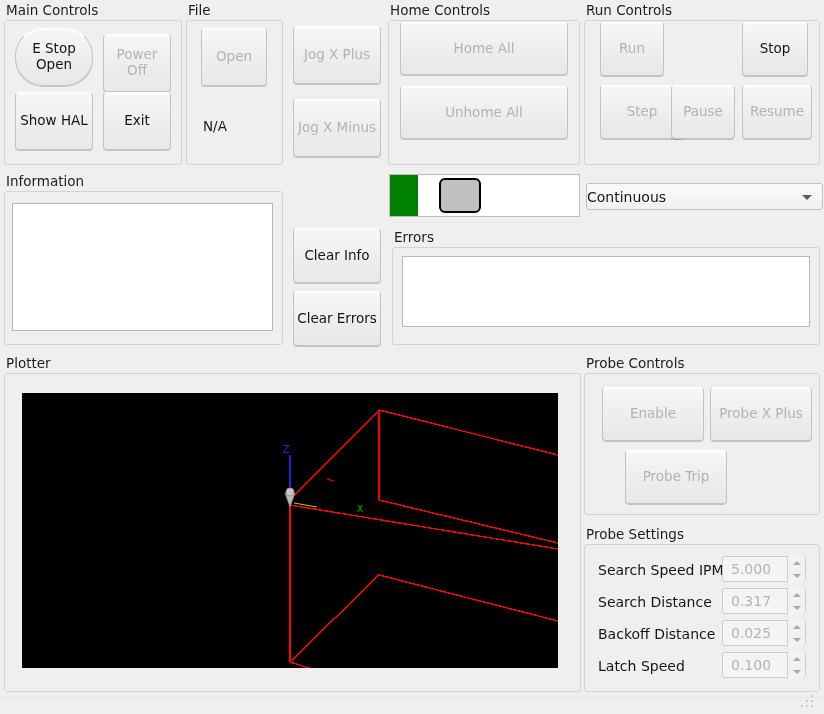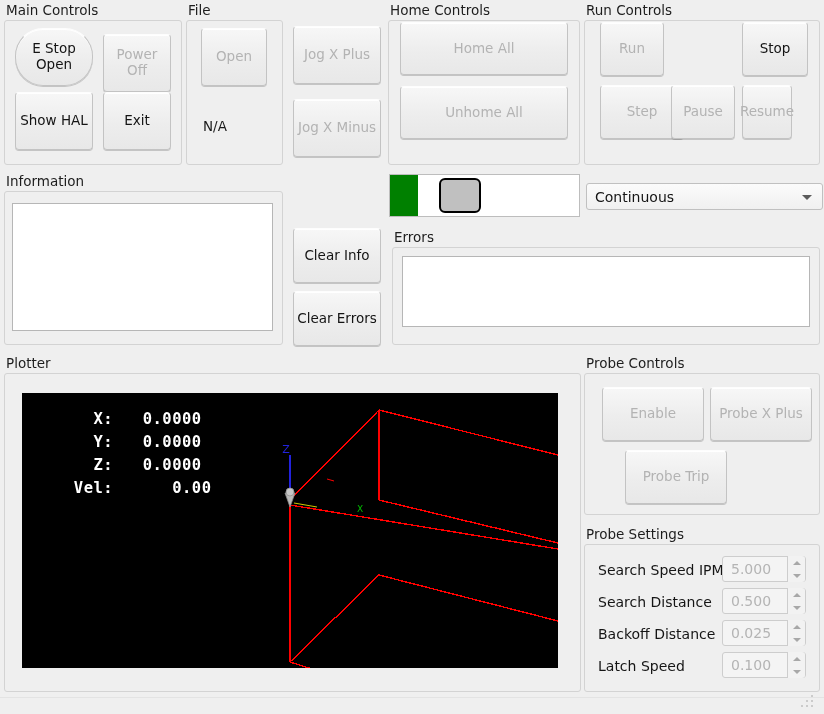--- a/index.html
+++ b/index.html
@@ -56,21 +56,21 @@
   
   .lbl { position: absolute; font-size: 13.5px; color: #1a1a1a; }
 
   
   .combo {
     position: absolute;
     background: linear-gradient(to bottom,#fbfbfb 0%, #f0f0f0 100%);
     border: 1px solid #c0c0c0;
     border-radius: 3px;
     display: flex; align-items: center;
-    padding: 0 8px;
+    padding: 0 0;
     font-size: 14px; color: #151515;
     cursor: pointer;
   }
   .combo .combo-arrow {
     position: absolute; right: 10px; top: 50%;
     width: 0; height: 0; margin-top: -2px;
     border-left: 5px solid transparent;
     border-right: 5px solid transparent;
     border-top: 5px solid #5b5b5b;
   }
@@ -196,21 +196,21 @@
   </div>
 
   <div class="grp" style="left:584px; top:2px; width:236px; height:163px;">
     <div class="grp-title">Run Controls</div>
     <div class="grp-frame"></div>
 
     <div class="btn" style="left:158px; top:20px; width:66px; height:54px;">Stop</div>
     <div class="btn disabled" style="left:16px; top:20px; width:64px; height:54px;">Run</div>
     <div class="btn disabled" style="left:16px; top:83px; width:84px; height:54px;">Step</div>
     <div class="btn disabled" style="left:87px; top:83px; width:64px; height:54px;">Pause</div>
-    <div class="btn disabled" style="left:158px; top:83px; width:50px; height:54px;">Resume</div>
+    <div class="btn disabled" style="left:158px; top:83px; width:70px; height:54px;">Resume</div>
   </div>
 
   <div class="combo" style="left:586px; top:183px; width:237px; height:27px;">
     <span>Continuous</span>
     <span class="combo-arrow"></span>
   </div>
 
   <div class="scalewrap" style="left:389px; top:174px; width:191px; height:43px;">
     <div class="scale-fill" id="scale-fill" style="width: 15%; background: rgb(0, 128, 0);"></div>
     <div class="scale-handle" id="scale-handle" style="top: 3px; bottom: 3px; width: 42px; left: 26%; background: rgb(192, 192, 192);"></div>
@@ -264,24 +264,20 @@
         <text x="264" y="60" fill="#2222dd" font-family="DejaVu Sans, sans-serif" font-size="11" text-anchor="middle">Z</text>
 
         <polygon points="263,100 273,100 268,114" fill="#b9b9b9" stroke="#8a8a8a" stroke-width="0.8"></polygon>
         <circle cx="268" cy="99" r="4" fill="#c6c6c6" stroke="#8f8f8f" stroke-width="0.8"></circle>
 
         <line x1="272" y1="110" x2="295" y2="114" stroke="#c9c900" stroke-width="1"></line>
         <text x="335" y="119" fill="#00bb00" font-family="DejaVu Sans, sans-serif" font-size="9">X</text>
         <line x1="305" y1="86" x2="312" y2="88" stroke="#ff0000" stroke-width="1"></line>
       </svg>
 
-      <div class="dro" style="left:42px; top:15px;">   X:   0.0000
-   Y:   0.0000
-   Z:   0.0000
- Vel:      0.00</div>
     </div>
   </div>
 
   <div class="grp" style="left:584px; top:355px; width:236px; height:160px;">
     <div class="grp-title">Probe Controls</div>
     <div class="grp-frame"></div>
 
     <div class="btn disabled" style="left:18px; top:32px; width:102px; height:54px;">Enable</div>
     <div class="btn disabled" style="left:126px; top:32px; width:102px; height:54px;">Probe X Plus</div>
     <div class="btn disabled" style="left:18px; top:95px; width:102px; height:54px;margin-left:23px;">Probe Trip</div>
@@ -295,21 +291,21 @@
     <div class="spin" style="left:138px; top:30px; width:84px; height:26px;">
       <span>5.000</span>
       <span class="spin-btns">
         <span class="spin-up"></span>
         <span class="spin-dn"></span>
       </span>
     </div>
 
     <div class="spin-label" style="left:14px; top:68px;">Search Distance</div>
     <div class="spin" style="left:138px; top:62px; width:84px; height:26px;">
-      <span>0.500</span>
+      <span>0.317</span>
       <span class="spin-btns">
         <span class="spin-up"></span>
         <span class="spin-dn"></span>
       </span>
     </div>
 
     <div class="spin-label" style="left:14px; top:100px;">Backoff Distance</div>
     <div class="spin" style="left:138px; top:94px; width:84px; height:26px;">
       <span>0.025</span>
       <span class="spin-btns">

